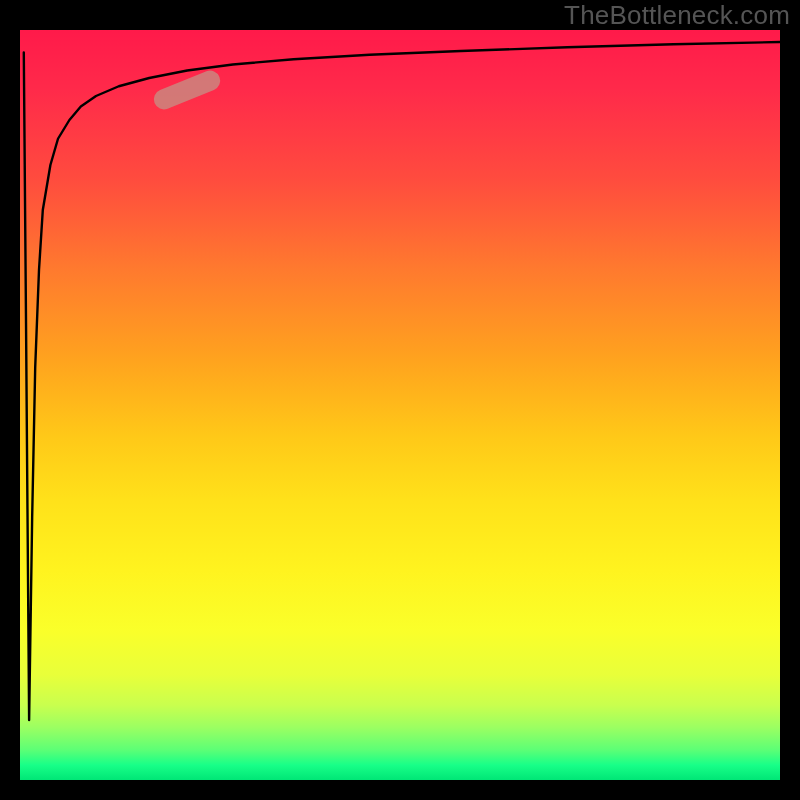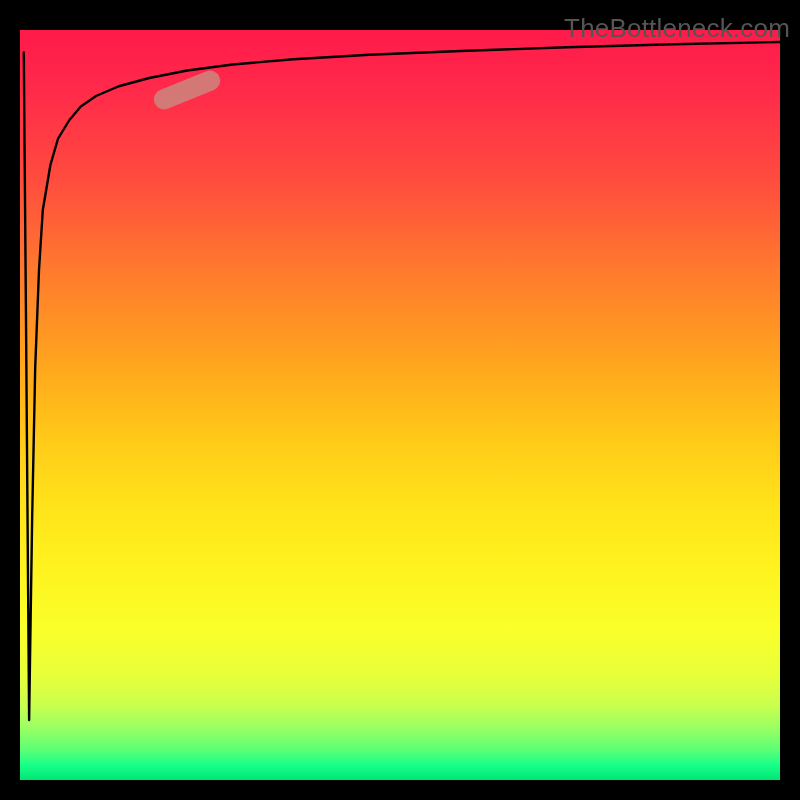--- a/index.html
+++ b/index.html
@@ -5,21 +5,21 @@
   * { margin: 0; padding: 0; box-sizing: border-box; }
   html, body { width: 800px; height: 800px; overflow: hidden; background: #fff; }
   .frame {
     position: relative;
     width: 800px;
     height: 800px;
     background: #000;
   }
   .watermark {
     position: absolute;
-    top: 13px;
+    top: 0;
     right: 10px;
     font-family: Arial, Helvetica, sans-serif;
     font-size: 26px;
     color: #555;
     letter-spacing: 0.2px;
     z-index: 5;
   }
   .plot-area {
     position: absolute;
     left: 20px;

